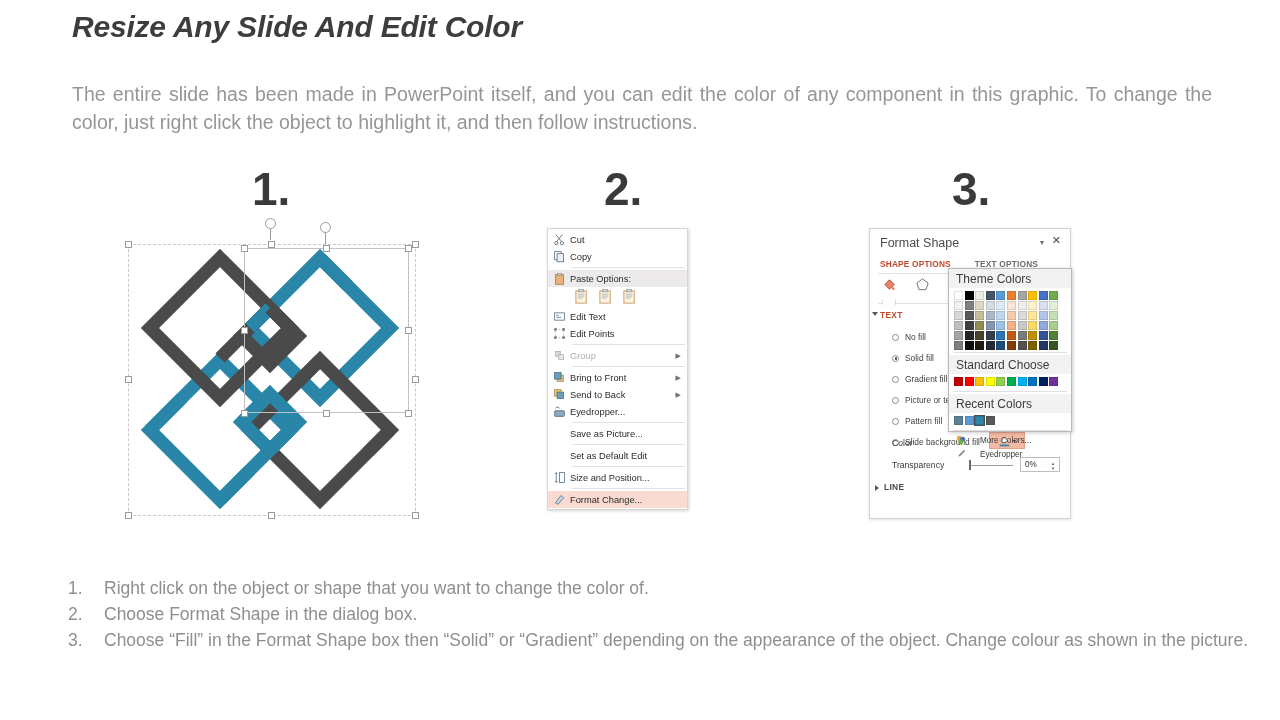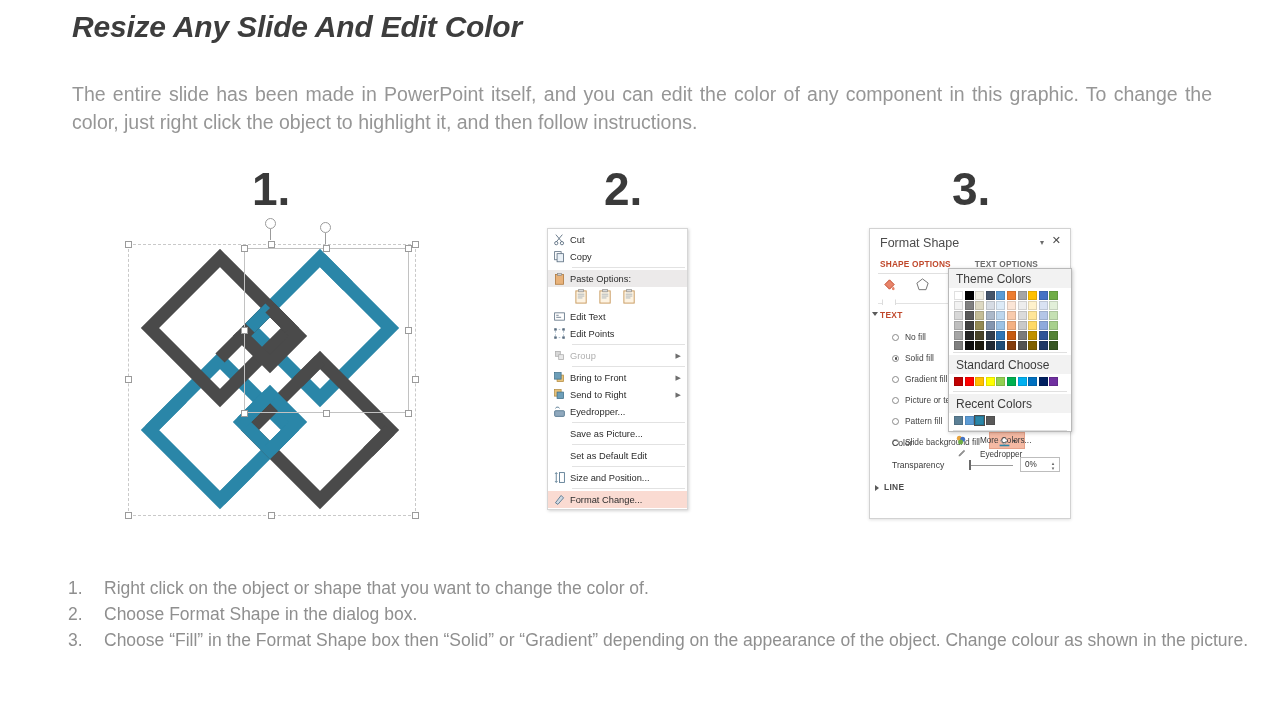--- a/index.html
+++ b/index.html
@@ -345,21 +345,21 @@
       <span class="cm-label">Bring to Front</span>
       <span class="cm-arrow">▶</span>
     </div>
     <div class="cm-item">
       <span class="cm-ico">
         <svg width="13" height="13" viewBox="0 0 16 16">
           <rect x="2" y="2" width="8" height="8" fill="#e8c27a" stroke="#b08a3e" stroke-width=".9"></rect>
           <rect x="5" y="5" width="8" height="8" fill="#6d9eb8" stroke="#3d6e88" stroke-width=".9"></rect>
         </svg>
       </span>
-      <span class="cm-label">Send to Right</span>
+      <span class="cm-label">Send to Back</span>
       <span class="cm-arrow">▶</span>
     </div>
     <div class="cm-item">
       <span class="cm-ico">
         <svg width="13" height="13" viewBox="0 0 16 16">
           <path d="M3 4 a3 3 0 0 1 5 0" fill="none" stroke="#4a6e88" stroke-width="1.2"></path>
           <rect x="2" y="7" width="12" height="7" rx="1" fill="#8fa8bd" stroke="#4a6e88" stroke-width="1"></rect>
         </svg>
       </span>
       <span class="cm-label">Eyedropper...</span>

